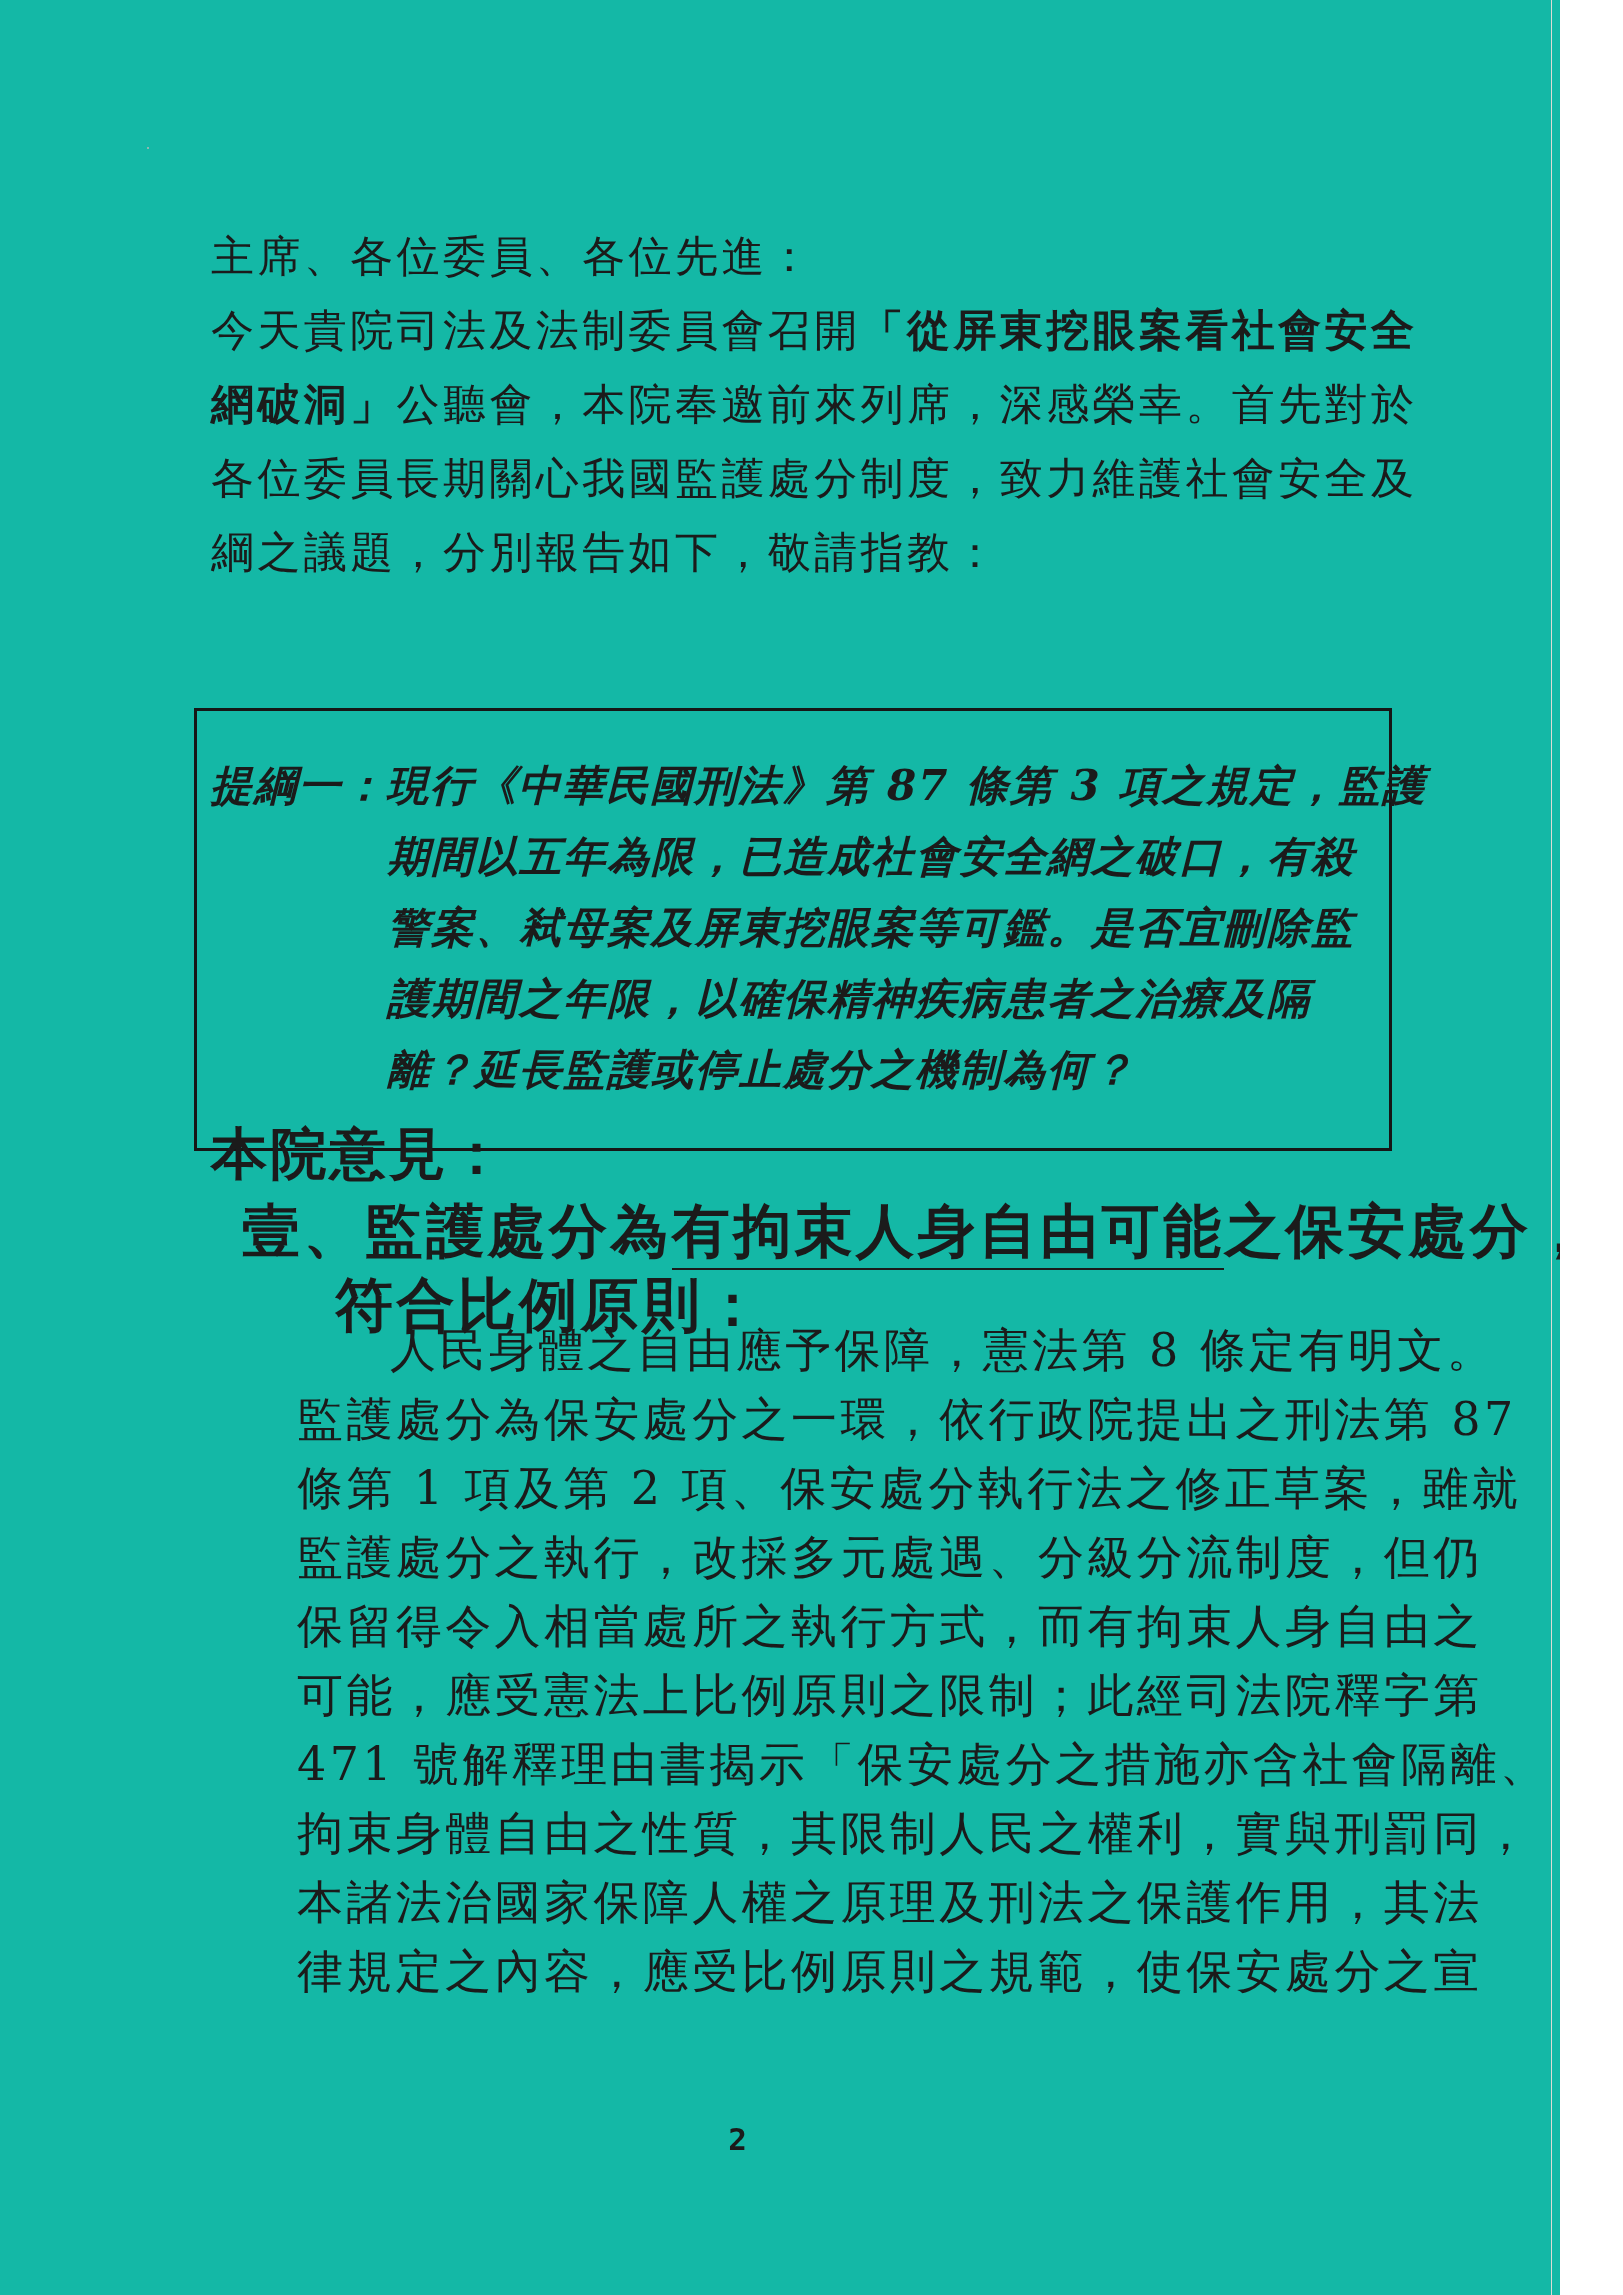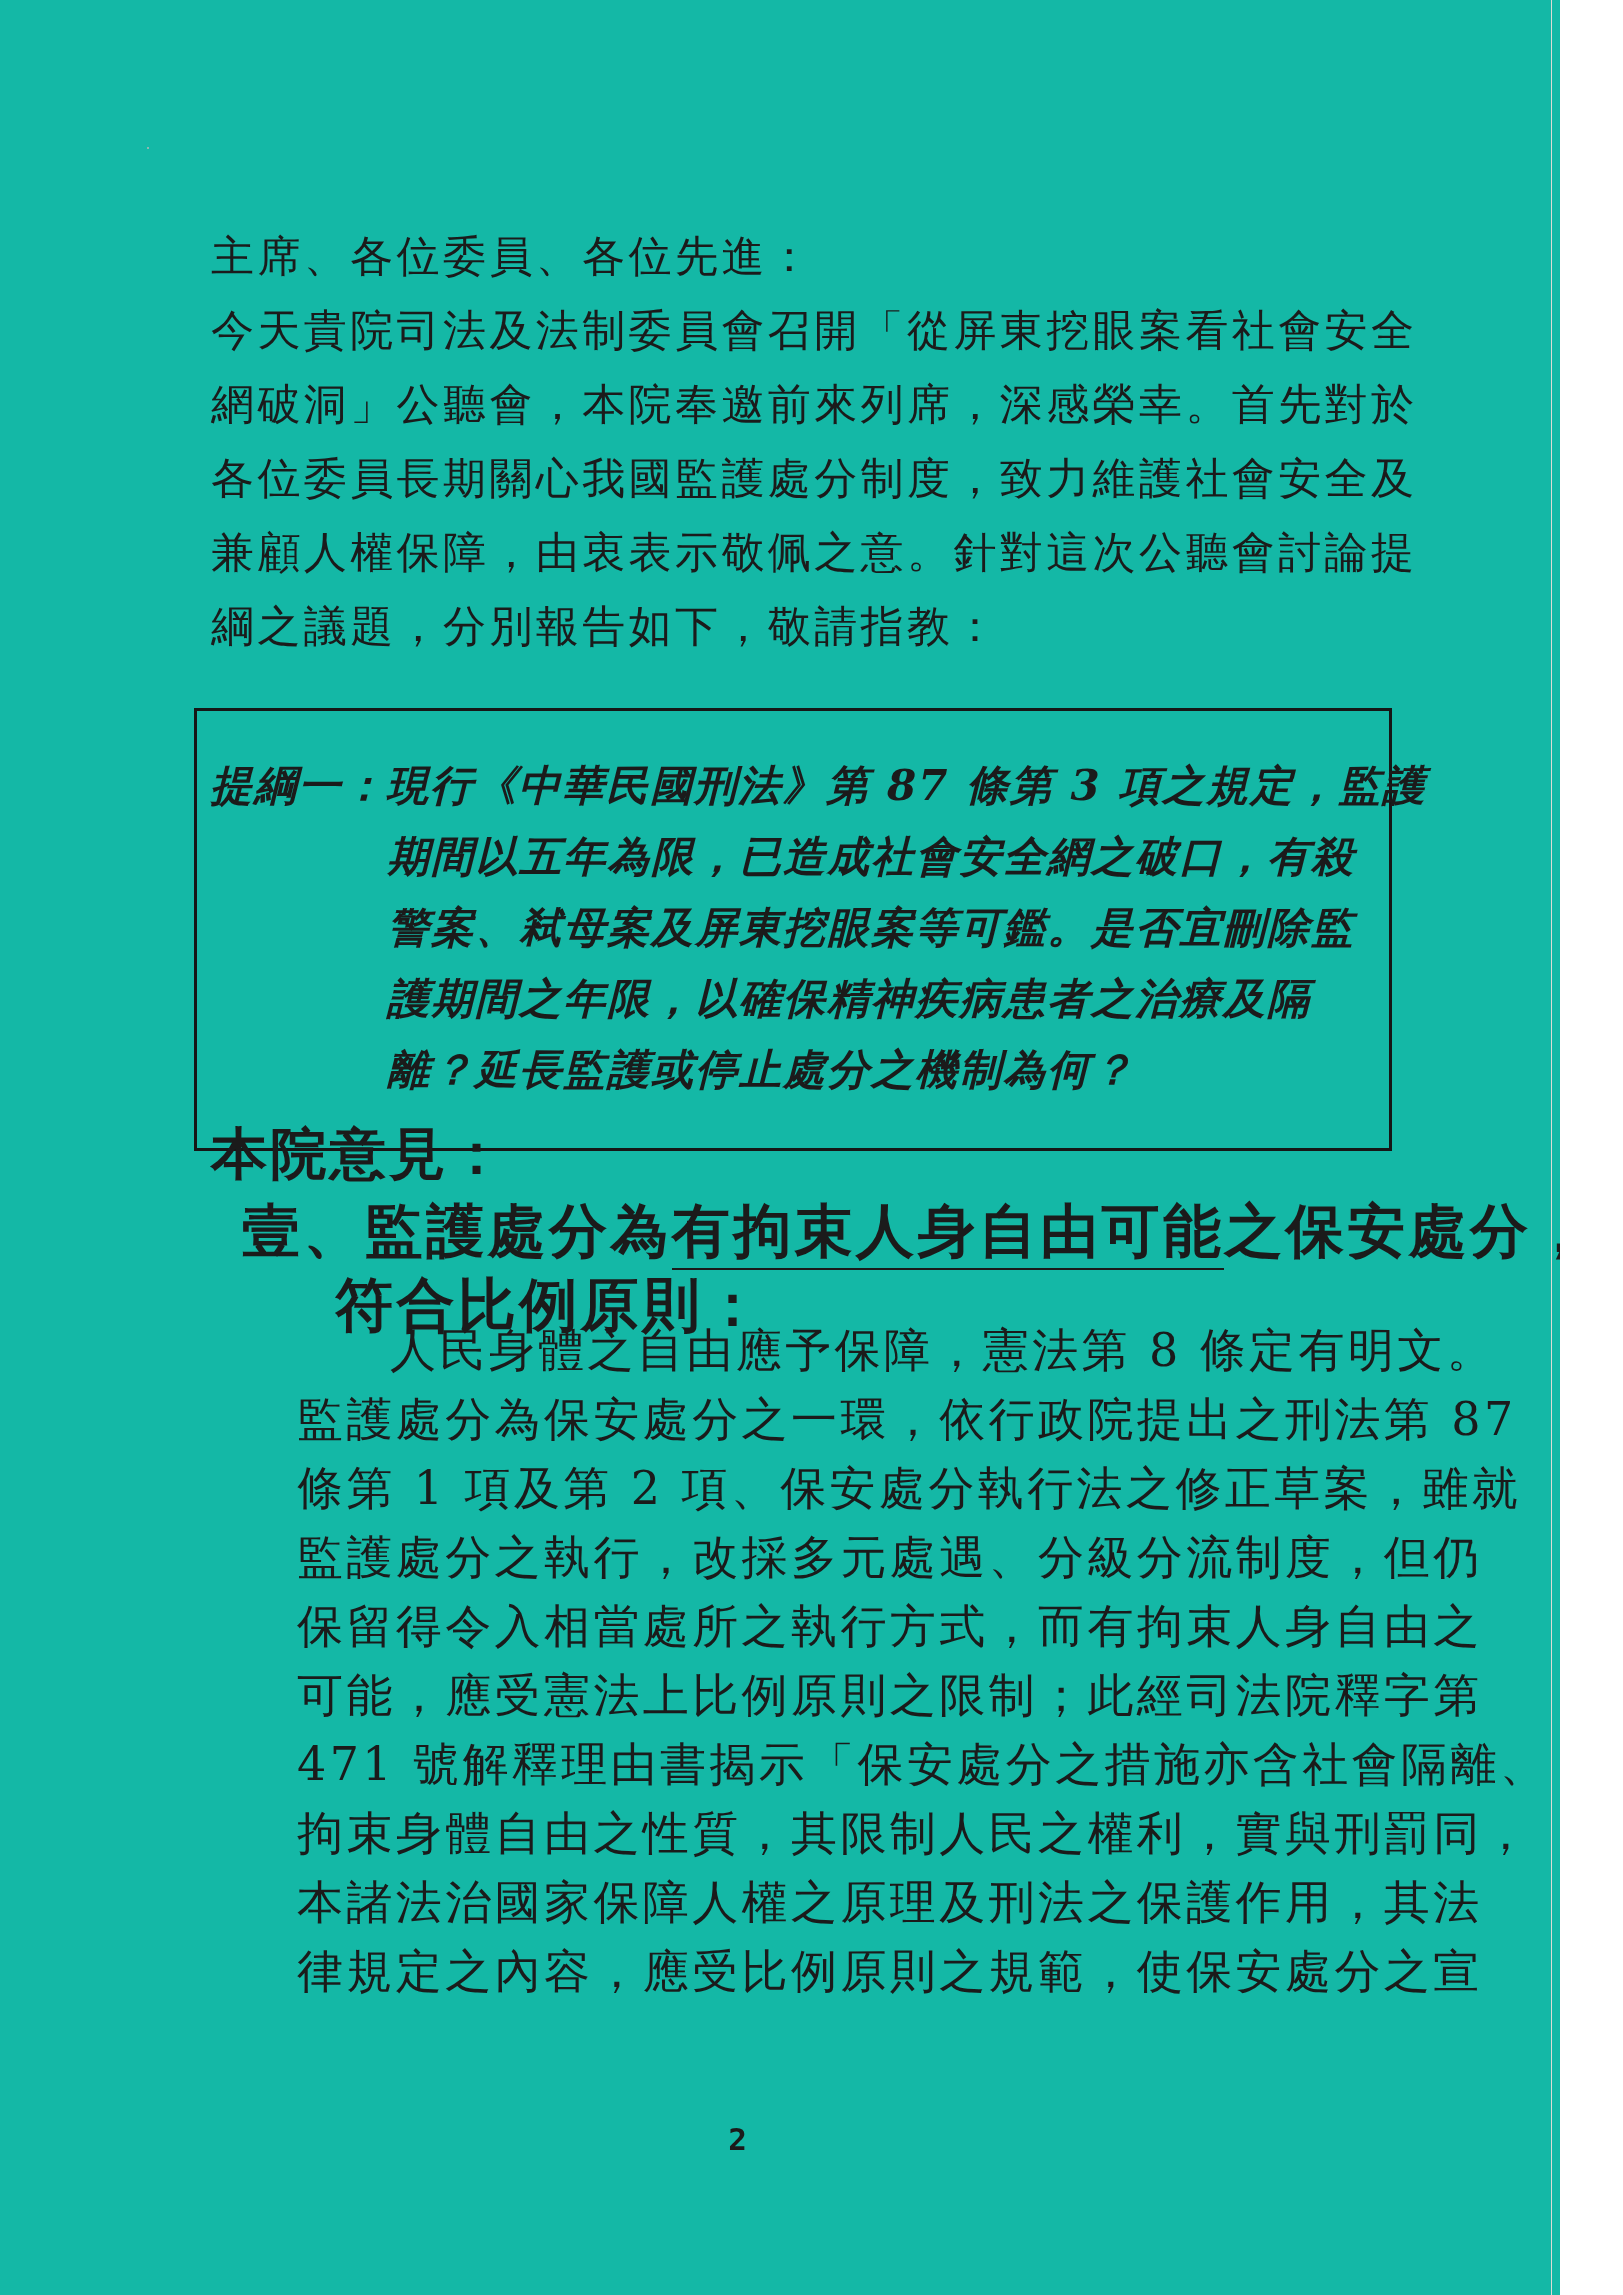--- a/index.html
+++ b/index.html
@@ -10,21 +10,21 @@
   .page {
     position: relative;
     width: 1560px;
     height: 2295px;
     background: #14b8a6;
     overflow: hidden;
     font-family: "DejaVu Serif", "Liberation Serif", serif;
     color: #1b1b1b;
   }
   .line { white-space: nowrap; }
-  .b { font-weight: 400; }
+  .b { font-weight: 700; }
 
   
   .intro {
     position: absolute;
     left: 211px;
     top: 219px;
     width: 1258px;
     font-size: 43px;
     line-height: 74px;
     letter-spacing: 3.4px;
@@ -143,21 +143,20 @@
     <div class="line">
       <span>主席、各位委員、各位先進：</span>
     </div>
     <div class="line">
       <span>今天貴院司法及法制委員會召開</span><span class="b">「從屏東挖眼案看社會安全</span>
     </div>
     <div class="line">
       <span class="b">網破洞」</span><span>公聽會，本院奉邀前來列席，深感榮幸。首先對於</span>
     </div>
     <div class="line">各位委員長期關心我國監護處分制度，致力維護社會安全及</div>
-    <div class="line">兼顧人權保障，由衷表示敬佩之意。針對這次公聽會討論提</div>
     <div class="line">綱之議題，分別報告如下，敬請指教：</div>
   </div>
 
   <div class="topic-box">
     <div class="boxline">
       <span>提綱一：</span><span>現行《中華民國刑法》第 87 條第 3 項之規定，監護</span>
     </div>
     <div class="boxline cont">期間以五年為限，已造成社會安全網之破口，有殺</div>
     <div class="boxline cont">警案、弒母案及屏東挖眼案等可鑑。是否宜刪除監</div>
     <div class="boxline cont">護期間之年限，以確保精神疾病患者之治療及隔</div>

